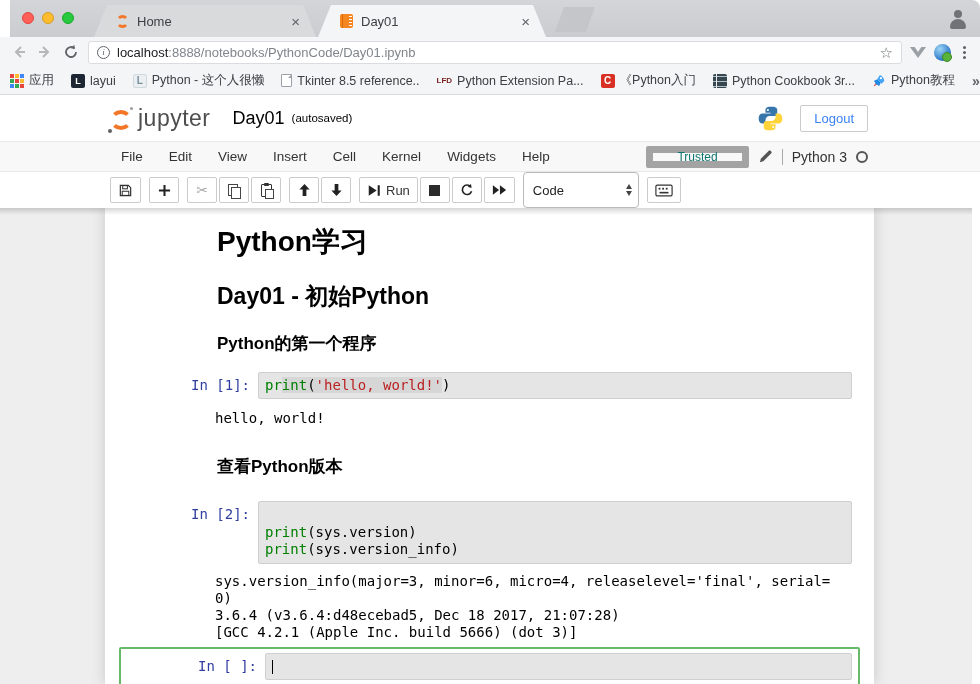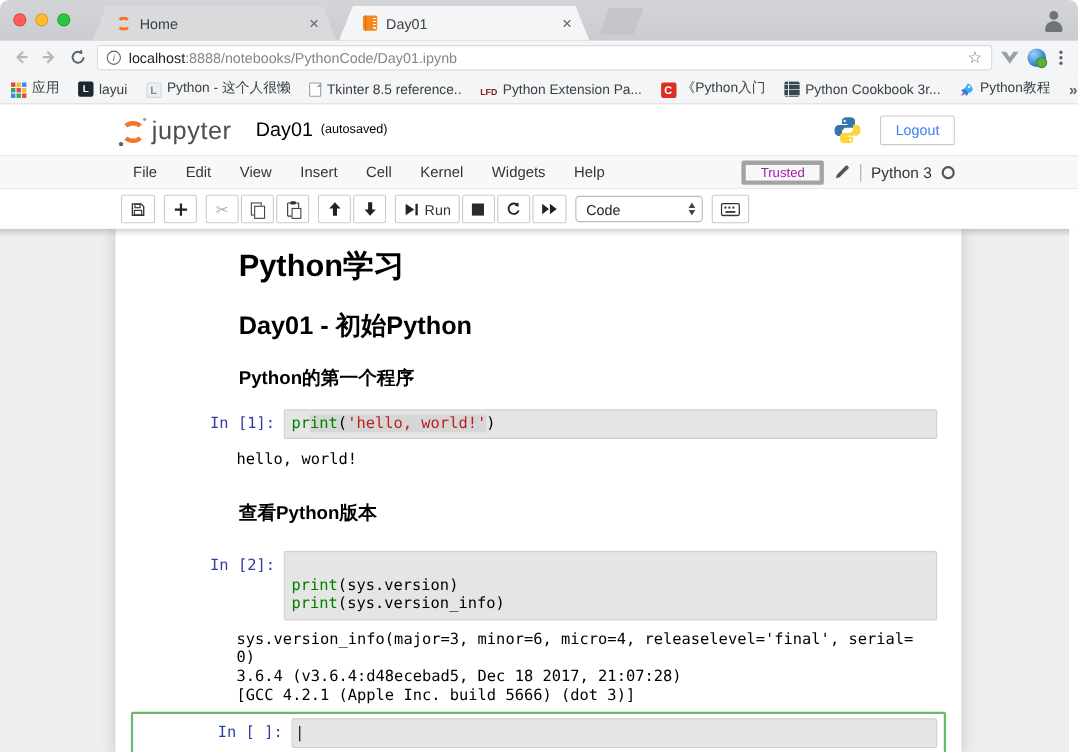--- a/index.html
+++ b/index.html
@@ -1,20 +1,20 @@
 <!DOCTYPE html>
 <html><head>
 <meta charset="utf-8">
 <style>
   * { margin:0; padding:0; box-sizing:border-box; }
   html,body { width:980px; height:684px; background:#fff; font-family:"Liberation Sans",sans-serif; }
   .window { width:980px; height:684px; border-radius:8px 8px 0 0; overflow:hidden; display:flex; flex-direction:column; }
 
   
-  .tabstrip { height:37px; background:linear-gradient(#d4d5d8,#cbccCF); position:relative; flex:none; }
+  .tabstrip { height:37px; background:linear-gradient(#d4d5d8,#cbccCF); position:relative; flex:none;margin-left:10px; }
   .lights { position:absolute; left:12px; top:12px; display:flex; gap:8px; }
   .light { width:12px; height:12px; border-radius:50%; }
   .light.red { background:#ff5f57; border:1px solid #e0443e; }
   .light.yellow { background:#febc2e; border:1px solid #d89e24; }
   .light.green { background:#28c840; border:1px solid #1aab29; }
   .tab { position:absolute; top:5px; height:32px; display:flex; align-items:center; padding:0 14px 0 22px;
          clip-path:polygon(13px 0, calc(100% - 13px) 0, 100% 100%, 0 100%); font-size:13px; color:#3c4043; }
   .tab.inactive { left:84px; width:222px; background:#d9dadc; }
   .tab.active { left:308px; width:228px; background:#f4f5f6; z-index:2; }
   .tab-label { flex:1; white-space:nowrap; overflow:hidden; margin-left:8px; }
@@ -44,21 +44,21 @@
   .ext-v { width:0; height:0; border-left:8px solid transparent; border-right:8px solid transparent; border-top:11px solid #9aa0a6; position:relative; }
   .ext-v::after { content:""; position:absolute; left:-4px; top:-12px; border-left:4px solid transparent; border-right:4px solid transparent; border-top:6px solid #f4f5f6; }
   .globe { width:17px; height:17px; border-radius:50%; background:radial-gradient(circle at 35% 30%, #9bd4f5, #2a76c6 70%); position:relative; }
   .globe::after { content:""; position:absolute; right:-1px; bottom:-1px; width:8px; height:8px; border-radius:50%; background:#59b23a; border:1px solid #3d8a22; }
   .dots3 { display:flex; flex-direction:column; gap:2px; padding:0 4px; }
   .dots3 i { width:3px; height:3px; border-radius:50%; background:#5f6368; }
 
   
   .bookmarks { height:28px; background:#f4f5f6; border-bottom:1px solid #d8d9db; display:flex; align-items:center;
                padding:0 10px; gap:17px; font-size:12.5px; color:#3c4043; flex:none; }
-  .bm { display:flex; align-items:flex-end; gap:5px; white-space:nowrap; }
+  .bm { display:flex; align-items:center; gap:5px; white-space:nowrap; }
   .appsgrid { display:grid; grid-template-columns:repeat(3,4px); grid-auto-rows:4px; gap:1px; }
   .appsgrid i:nth-child(1){background:#e8453c}.appsgrid i:nth-child(2){background:#f9bb2d}.appsgrid i:nth-child(3){background:#4285f4}
   .appsgrid i:nth-child(4){background:#34a853}.appsgrid i:nth-child(5){background:#e8453c}.appsgrid i:nth-child(6){background:#f9bb2d}
   .appsgrid i:nth-child(7){background:#4285f4}.appsgrid i:nth-child(8){background:#34a853}.appsgrid i:nth-child(9){background:#e8453c}
   .ic-sq { width:14px; height:14px; border-radius:2px; display:flex; align-items:center; justify-content:center; font-weight:bold; flex:none; }
   .ic-layui { background:#1d2733; color:#fff; font-size:9px; }
   .ic-grayL { background:#eceff1; color:#78909c; border:1px solid #cfd8dc; font-size:10px; }
   .ic-page { width:11px; height:13px; border:1px solid #9aa0a6; border-radius:1px; background:#fff; position:relative; }
   .ic-page::before { content:""; position:absolute; right:-1px; top:-1px; border-left:4px solid transparent; border-bottom:4px solid #9aa0a6; }
   .ic-lfd { font-size:8px; font-weight:bold; color:#7b1f1f; letter-spacing:0; }
@@ -79,42 +79,42 @@
   .autosave { font-size:11.5px; color:#000; margin-left:7px; }
   .spacer { flex:1; }
   .pylogo { width:27px; height:27px; margin-right:16px; }
   .logout { height:27px; padding:0 13px; background:#fff; border:1px solid #cbcbcb; border-radius:2px; font-size:13px; color:#3b82f6; font-family:"Liberation Sans",sans-serif; }
 
   
   .menubar { height:31px; background:#f8f8f8; border-top:1px solid #e7e7e7; border-bottom:1px solid #e7e7e7;
              display:flex; align-items:center; padding:0 112px 0 108px; font-size:13.5px; color:#333; flex:none; }
   .menu-item { padding:0 13px; }
   .menu-right { margin-left:auto; display:flex; align-items:center; gap:9px; }
-  .trusted { height:22px; padding:0 13px; border:4px solid #a3a3a3; border-radius:2px; background:#f8f8f8;
-             font-size:12px; color:#a21caf; display:flex; align-items:center; }
+  .trusted { height:22px; padding:0 24px; border:7px solid #a3a3a3; border-radius:2px; background:#f8f8f8;
+             font-size:12px; color:#0f766e; display:flex; align-items:center; }
   .pencil { width:15px; height:15px; }
   .vdiv { width:1px; height:16px; background:#aaa; }
   .kernel-name { font-size:14px; color:#333; }
   .kernel-ind { width:12px; height:12px; border:2px solid #555; border-radius:50%; }
 
   
   .toolbar { height:36px; background:#fff; display:flex; align-items:center; padding-left:110px; gap:8px; flex:none; }
   .tgroup { display:flex; gap:2px; }
   .tbtn { height:26px; min-width:30px; background:#fff; border:1px solid #cbcbcb; border-radius:2px;
           display:flex; align-items:center; justify-content:center; padding:0 7px; gap:5px; font-size:13px; color:#333; }
   .tbtn svg { display:block; }
   .stop-sq { width:11px; height:11px; background:#2b2b2b; }
   .cut-glyph { color:#aaa; font-size:14px; }
   .copy-ic { width:12px; height:13px; position:relative; }
   .copy-ic::before { content:""; position:absolute; left:0; top:0; width:8px; height:10px; border:1px solid #444; background:#fff; }
   .copy-ic::after { content:""; position:absolute; left:3px; top:3px; width:8px; height:10px; border:1px solid #444; background:#fff; }
   .paste-ic { width:11px; height:13px; border:1px solid #333; border-radius:1px; position:relative; background:#fff; }
   .paste-ic::before { content:""; position:absolute; left:2px; top:-2px; width:5px; height:3px; background:#333; border-radius:1px; }
   .paste-ic::after { content:""; position:absolute; left:3px; right:-3px; top:4px; bottom:-3px; border:1px solid #444; background:#fff; }
-  .cellsel { width:116px; height:24px; border:1px solid #b9b9b9; border-radius:4px; background:#fff;
+  .cellsel { width:116px; height:36px; border:1px solid #b9b9b9; border-radius:4px; background:#fff;
              display:flex; align-items:center; padding:0 6px 0 9px; font-size:13px; color:#222; }
   .sel-arrows { margin-left:auto; display:flex; flex-direction:column; gap:2px; align-items:center; }
   .sel-arrows i:first-child { border-left:3.5px solid transparent; border-right:3.5px solid transparent; border-bottom:5px solid #444; }
   .sel-arrows i:last-child { border-left:3.5px solid transparent; border-right:3.5px solid transparent; border-top:5px solid #444; }
 
   
   .jp-body { flex:1; background:#eee; position:relative; overflow:hidden; }
   .jp-body::before { content:""; position:absolute; left:0; right:0; top:0; height:7px; z-index:4;
                      background:linear-gradient(rgba(0,0,0,0.16), rgba(0,0,0,0)); }
   .scroll-strip { position:absolute; right:0; top:0; bottom:0; width:8px; background:#fff; z-index:5; }

